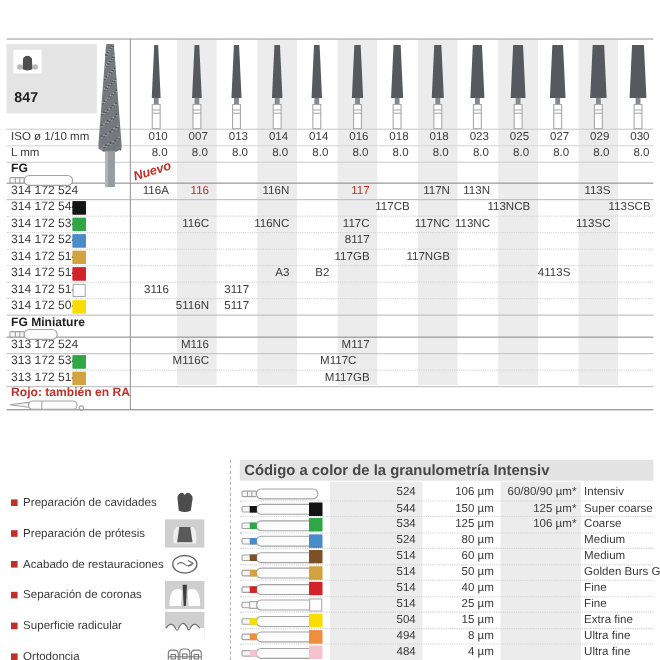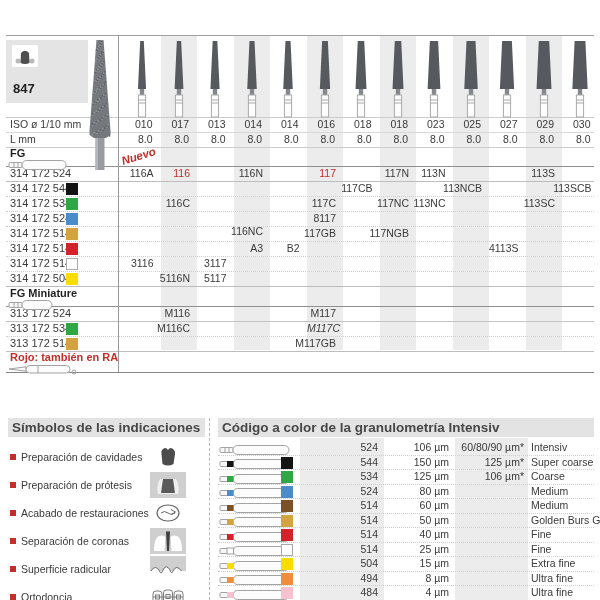--- a/index.html
+++ b/index.html
@@ -211,21 +211,20 @@
       </svg></span>
 
   <div id="rojoNote">Rojo: también en RA</div>
   <span id="raIcon" style="position:absolute;left:8px;top:361px;z-index:3;"><svg width="76" height="12" viewBox="0 0 76 12">
         <polygon points="1,6 18,3.8 18,8.2" fill="#f7f7f7" stroke="#a3a3a3"></polygon>
         <rect x="18" y="2.5" width="44" height="7.5" rx="3.7" fill="#fcfcfc" stroke="#a3a3a3"></rect>
         <line x1="30" y1="2.5" x2="30" y2="10" stroke="#a3a3a3"></line>
         <circle cx="66" cy="9" r="2" fill="none" stroke="#a3a3a3"></circle>
       </svg></span>
 
-  <div class="panel-title" style="left:8px;top:418px;width:197px;">Símbolos de las indicaciones</div>
   <div class="panel-title" style="left:218px;top:418px;width:376px;">Código a color de la granulometría Intensiv</div>
 
   <div style="position:absolute;left:209px;top:418px;height:182px;width:0;border-left:1px dashed #b8b8b8;z-index:2;"></div>
 
   <div style="position:absolute;left:300px;top:438px;width:84px;height:162px;background:#ececec;z-index:1;"></div>
   <div style="position:absolute;left:455px;top:438px;width:73px;height:162px;background:#ececec;z-index:1;"></div>
 <div style="position: absolute; left: 160.5px; top: 36px; width: 36.5px; height: 314px; background: rgb(236, 236, 236); z-index: 0;"></div>
     <div style="position: absolute; left: 233.5px; top: 36px; width: 36.5px; height: 314px; background: rgb(236, 236, 236); z-index: 0;"></div>
     <div style="position: absolute; left: 306.5px; top: 36px; width: 36.5px; height: 314px; background: rgb(236, 236, 236); z-index: 0;"></div>
     <div style="position: absolute; left: 379.5px; top: 36px; width: 36.5px; height: 314px; background: rgb(236, 236, 236); z-index: 0;"></div>
@@ -259,21 +258,21 @@
       </svg></div>
     <div style="position: absolute; right: 447.5px; top: 117px; line-height: 15px; font-size: 10.5px; white-space: nowrap; z-index: 3;">010</div>
     <div style="position: absolute; right: 447.5px; top: 132px; line-height: 15px; font-size: 10.5px; white-space: nowrap; z-index: 3;">8.0</div>
     <div style="position: absolute; left: 163.7px; top: 39px; width: 30px; height: 79px; z-index: 2;"><svg width="30" height="79" viewBox="0 0 30 79">
         <polygon points="12.84,2 17.16,2 19.41,50 10.59,50" fill="#565a5e"></polygon>
         <rect x="12.8" y="50" width="4.4" height="6" fill="#84888c"></rect>
         <rect x="11.4" y="56" width="7.2" height="22" fill="#fdfdfd" stroke="#a9a9a9" stroke-width="1"></rect>
         <line x1="11.4" y1="61" x2="18.6" y2="61" stroke="#a9a9a9"></line>
         <line x1="11.4" y1="64" x2="18.6" y2="64" stroke="#a9a9a9"></line>
       </svg></div>
-    <div style="position: absolute; right: 411px; top: 117px; line-height: 15px; font-size: 10.5px; white-space: nowrap; z-index: 3;">017</div>
+    <div style="position: absolute; right: 411px; top: 117px; line-height: 15px; font-size: 10.5px; white-space: nowrap; z-index: 3;">007</div>
     <div style="position: absolute; right: 411px; top: 132px; line-height: 15px; font-size: 10.5px; white-space: nowrap; z-index: 3;">8.0</div>
     <div style="position: absolute; left: 200.2px; top: 39px; width: 30px; height: 79px; z-index: 2;"><svg width="30" height="79" viewBox="0 0 30 79">
         <polygon points="12.66,2 17.34,2 19.59,50 10.41,50" fill="#565a5e"></polygon>
         <rect x="12.8" y="50" width="4.4" height="6" fill="#84888c"></rect>
         <rect x="11.4" y="56" width="7.2" height="22" fill="#fdfdfd" stroke="#a9a9a9" stroke-width="1"></rect>
         <line x1="11.4" y1="61" x2="18.6" y2="61" stroke="#a9a9a9"></line>
         <line x1="11.4" y1="64" x2="18.6" y2="64" stroke="#a9a9a9"></line>
       </svg></div>
     <div style="position: absolute; right: 374.5px; top: 117px; line-height: 15px; font-size: 10.5px; white-space: nowrap; z-index: 3;">013</div>
     <div style="position: absolute; right: 374.5px; top: 132px; line-height: 15px; font-size: 10.5px; white-space: nowrap; z-index: 3;">8.0</div>
@@ -381,21 +380,21 @@
       <div style="position: absolute; left: 10px; top: 0px; line-height: 15px; font-size: 11px; white-space: nowrap;">314 172 544</div>
       <div style="position: absolute; left: 66px; top: 2px; width: 10px; height: 10px; background: rgb(20, 20, 20); border: 1px solid rgb(20, 20, 20);"></div>
       <div style="position: absolute; right: 227.5px; top: 0px; line-height: 15px; font-size: 10.5px; white-space: nowrap;">117CB</div>
       <div style="position: absolute; right: 118px; top: 0px; line-height: 15px; font-size: 10.5px; white-space: nowrap;">113NCB</div>
       <div style="position: absolute; right: 8.5px; top: 0px; line-height: 15px; font-size: 10.5px; white-space: nowrap;">113SCB</div>
     </div>
     <div style="position: absolute; left: 0px; top: 196px; width: 600px; height: 15px; z-index: 2;">
       <div style="position: absolute; left: 10px; top: 0px; line-height: 15px; font-size: 11px; white-space: nowrap;">314 172 534</div>
       <div style="position: absolute; left: 66px; top: 2px; width: 10px; height: 10px; background: rgb(47, 167, 68); border: 1px solid rgb(47, 167, 68);"></div>
       <div style="position: absolute; right: 410px; top: 0px; line-height: 15px; font-size: 10.5px; white-space: nowrap;">116C</div>
-      <div style="position: absolute; right: 337px; top: 0px; line-height: 15px; font-size: 10.5px; white-space: nowrap; margin-top: 28px;">116NC</div>
+      <div style="position: absolute; right: 337px; top: 0px; line-height: 15px; font-size: 10.5px; white-space: nowrap;">116NC</div>
       <div style="position: absolute; right: 264px; top: 0px; line-height: 15px; font-size: 10.5px; white-space: nowrap;">117C</div>
       <div style="position: absolute; right: 191px; top: 0px; line-height: 15px; font-size: 10.5px; white-space: nowrap;">117NC</div>
       <div style="position: absolute; right: 154.5px; top: 0px; line-height: 15px; font-size: 10.5px; white-space: nowrap;">113NC</div>
       <div style="position: absolute; right: 45px; top: 0px; line-height: 15px; font-size: 10.5px; white-space: nowrap;">113SC</div>
     </div>
     <div style="position: absolute; left: 0px; top: 211px; width: 600px; height: 15px; z-index: 2;">
       <div style="position: absolute; left: 10px; top: 0px; line-height: 15px; font-size: 11px; white-space: nowrap;">314 172 524</div>
       <div style="position: absolute; left: 66px; top: 2px; width: 10px; height: 10px; background: rgb(74, 139, 201); border: 1px solid rgb(74, 139, 201);"></div>
       <div style="position: absolute; right: 264px; top: 0px; line-height: 15px; font-size: 10.5px; white-space: nowrap;">8117</div>
     </div>
@@ -426,21 +425,21 @@
     </div>
     <div style="position: absolute; left: 0px; top: 306px; width: 600px; height: 15px; z-index: 2;">
       <div style="position: absolute; left: 10px; top: 0px; line-height: 15px; font-size: 11px; white-space: nowrap;">313 172 524</div>
       <div style="position: absolute; right: 410px; top: 0px; line-height: 15px; font-size: 10.5px; white-space: nowrap;">M116</div>
       <div style="position: absolute; right: 264px; top: 0px; line-height: 15px; font-size: 10.5px; white-space: nowrap;">M117</div>
     </div>
     <div style="position: absolute; left: 0px; top: 321px; width: 600px; height: 15px; z-index: 2;">
       <div style="position: absolute; left: 10px; top: 0px; line-height: 15px; font-size: 11px; white-space: nowrap;">313 172 534</div>
       <div style="position: absolute; left: 66px; top: 2px; width: 10px; height: 10px; background: rgb(47, 167, 68); border: 1px solid rgb(47, 167, 68);"></div>
       <div style="position: absolute; right: 410px; top: 0px; line-height: 15px; font-size: 10.5px; white-space: nowrap;">M116C</div>
-      <div style="position: absolute; right: 260px; top: 0px; line-height: 15px; font-size: 10.5px; white-space: nowrap; font-style: italic;">M117C</div>
+      <div style="position: absolute; right: 276px; top: 0px; line-height: 15px; font-size: 10.5px; white-space: nowrap;">M117C</div>
     </div>
     <div style="position: absolute; left: 0px; top: 336px; width: 600px; height: 15px; z-index: 2;">
       <div style="position: absolute; left: 10px; top: 0px; line-height: 15px; font-size: 11px; white-space: nowrap;">313 172 514</div>
       <div style="position: absolute; left: 66px; top: 2px; width: 10px; height: 10px; background: rgb(210, 163, 62); border: 1px solid rgb(210, 163, 62);"></div>
       <div style="position: absolute; right: 264px; top: 0px; line-height: 15px; font-size: 10.5px; white-space: nowrap;">M117GB</div>
     </div>
     <div style="position: absolute; left: 8px; top: 444px; width: 197px; height: 27px; z-index: 2;">
       <div style="position: absolute; left: 2px; top: 10px; width: 6px; height: 6px; background: rgb(192, 48, 40);"></div>
       <div style="position: absolute; left: 13px; top: 0px; line-height: 27px; font-size: 10.5px; white-space: nowrap;">Preparación de cavidades</div>
       <div style="position: absolute; left: 142px; top: 0px; width: 36px; height: 26px;"><svg width="36" height="26" viewBox="0 0 36 26">

